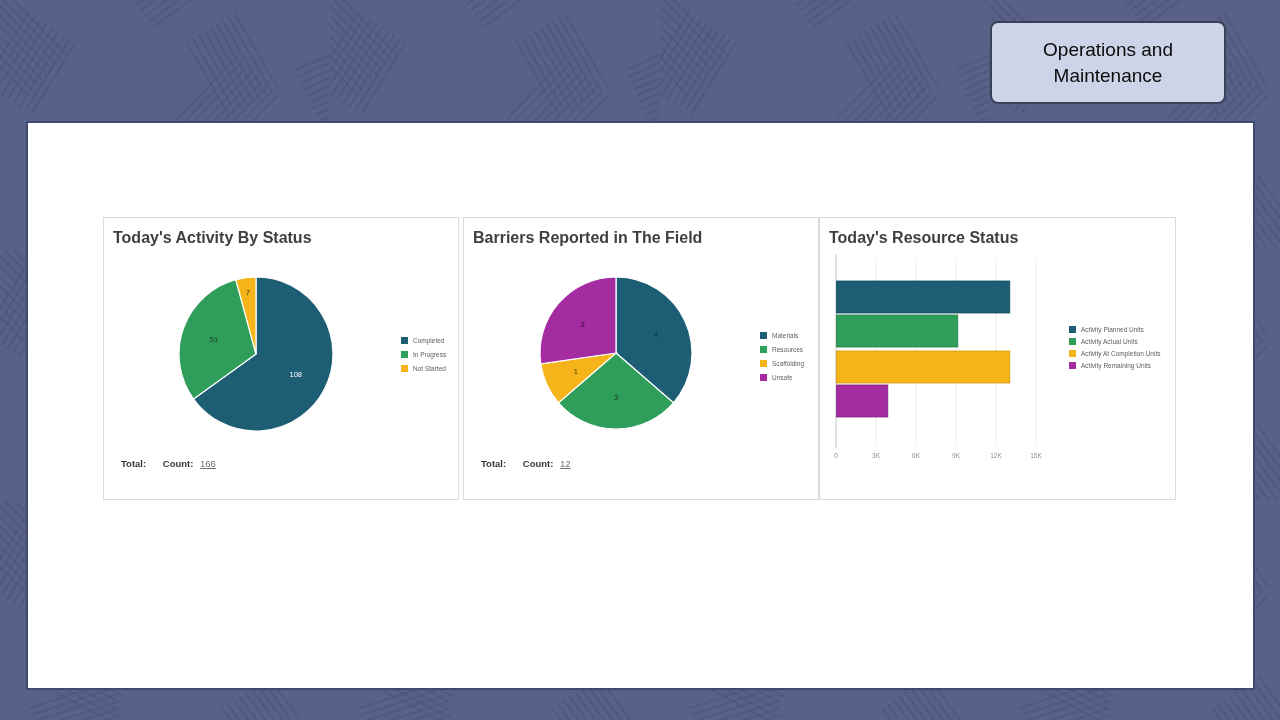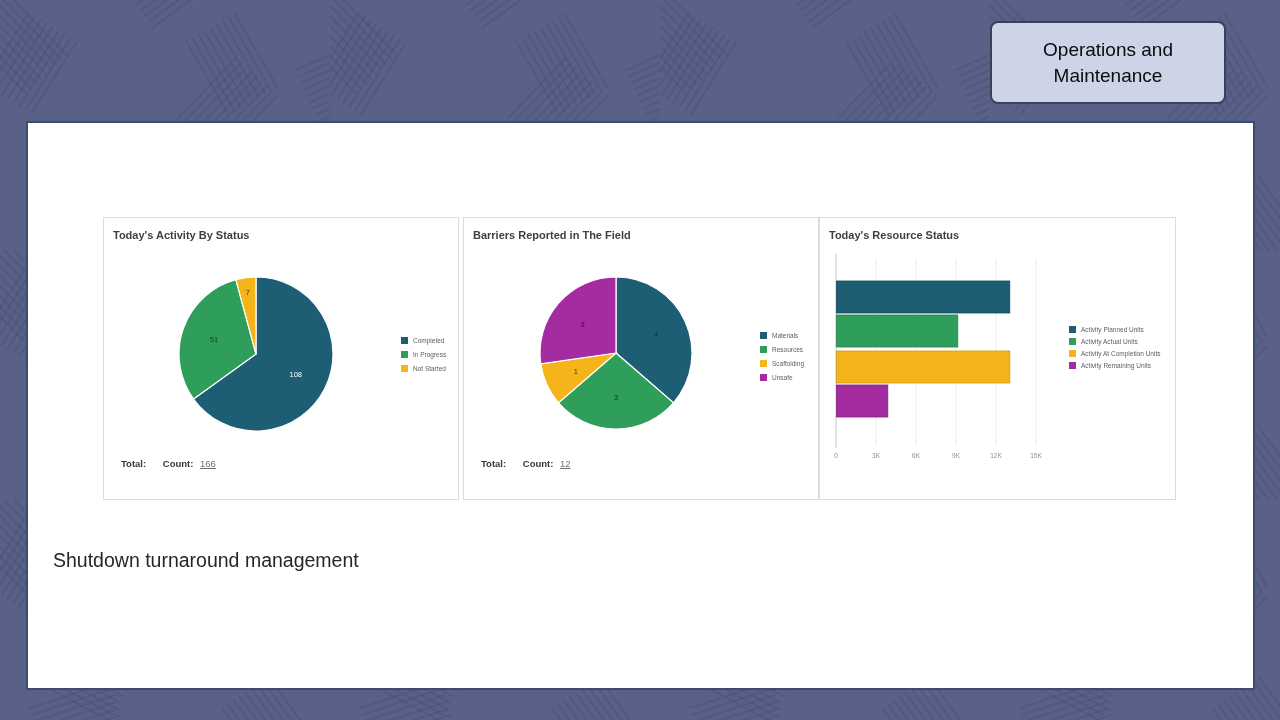--- a/index.html
+++ b/index.html
@@ -8,21 +8,21 @@
   .bg{position:absolute;left:0;top:0;}
   .slide{position:absolute;left:26px;top:121px;width:1229px;height:569px;
          background:#ffffff;border:2px solid #3e4a6f;box-sizing:border-box;}
   .tag-box{position:absolute;left:990px;top:21px;width:236px;height:83px;
            background:#cdd4e8;border:2px solid #39415a;border-radius:8px;
            display:flex;align-items:center;justify-content:center;text-align:center;
            font-size:19px;line-height:1.32;color:#0b0b0b;padding:0 16px;box-sizing:border-box;}
   .caption{position:absolute;left:53px;top:549px;font-size:19.5px;color:#262626;}
   .card{position:absolute;top:217px;width:356px;height:283px;background:#ffffff;
         border:1px solid #dcdcdc;box-sizing:border-box;}
-  .card-title{position:absolute;left:9px;top:11px;font-size:11px;font-weight:700;color:#3f3f3f;}
+  .card-title{position:absolute;left:9px;top:11px;font-size:16px;font-weight:700;color:#3f3f3f;}
   .chart{position:absolute;left:0;top:0;}
   .legend{position:absolute;}
   .legend-item{display:flex;align-items:center;}
   .legend-a .legend-item{height:14px;}
   .legend-b .legend-item{height:12px;}
   .sq{width:7px;height:7px;margin-right:5px;flex:0 0 auto;}
   .lt{font-size:6.5px;color:#5c6166;white-space:nowrap;}
   .total-row{position:absolute;left:17px;top:240px;font-size:9.5px;color:#373737;}
   .total-row .b{font-weight:700;}
   .total-row .ml{margin-left:14px;}
@@ -162,15 +162,14 @@
           <span class="sq" style="background: rgb(244, 180, 26);"></span>
           <span class="lt">Activity At Completion Units</span>
         </div>
         <div class="legend-item">
           <span class="sq" style="background: rgb(165, 43, 160);"></span>
           <span class="lt">Activity Remaining Units</span>
         </div>
       </div>
   </div>
 
-  <div class="caption">Shutdown turnaround management</div>
 
 </div>
 
 </body></html>

